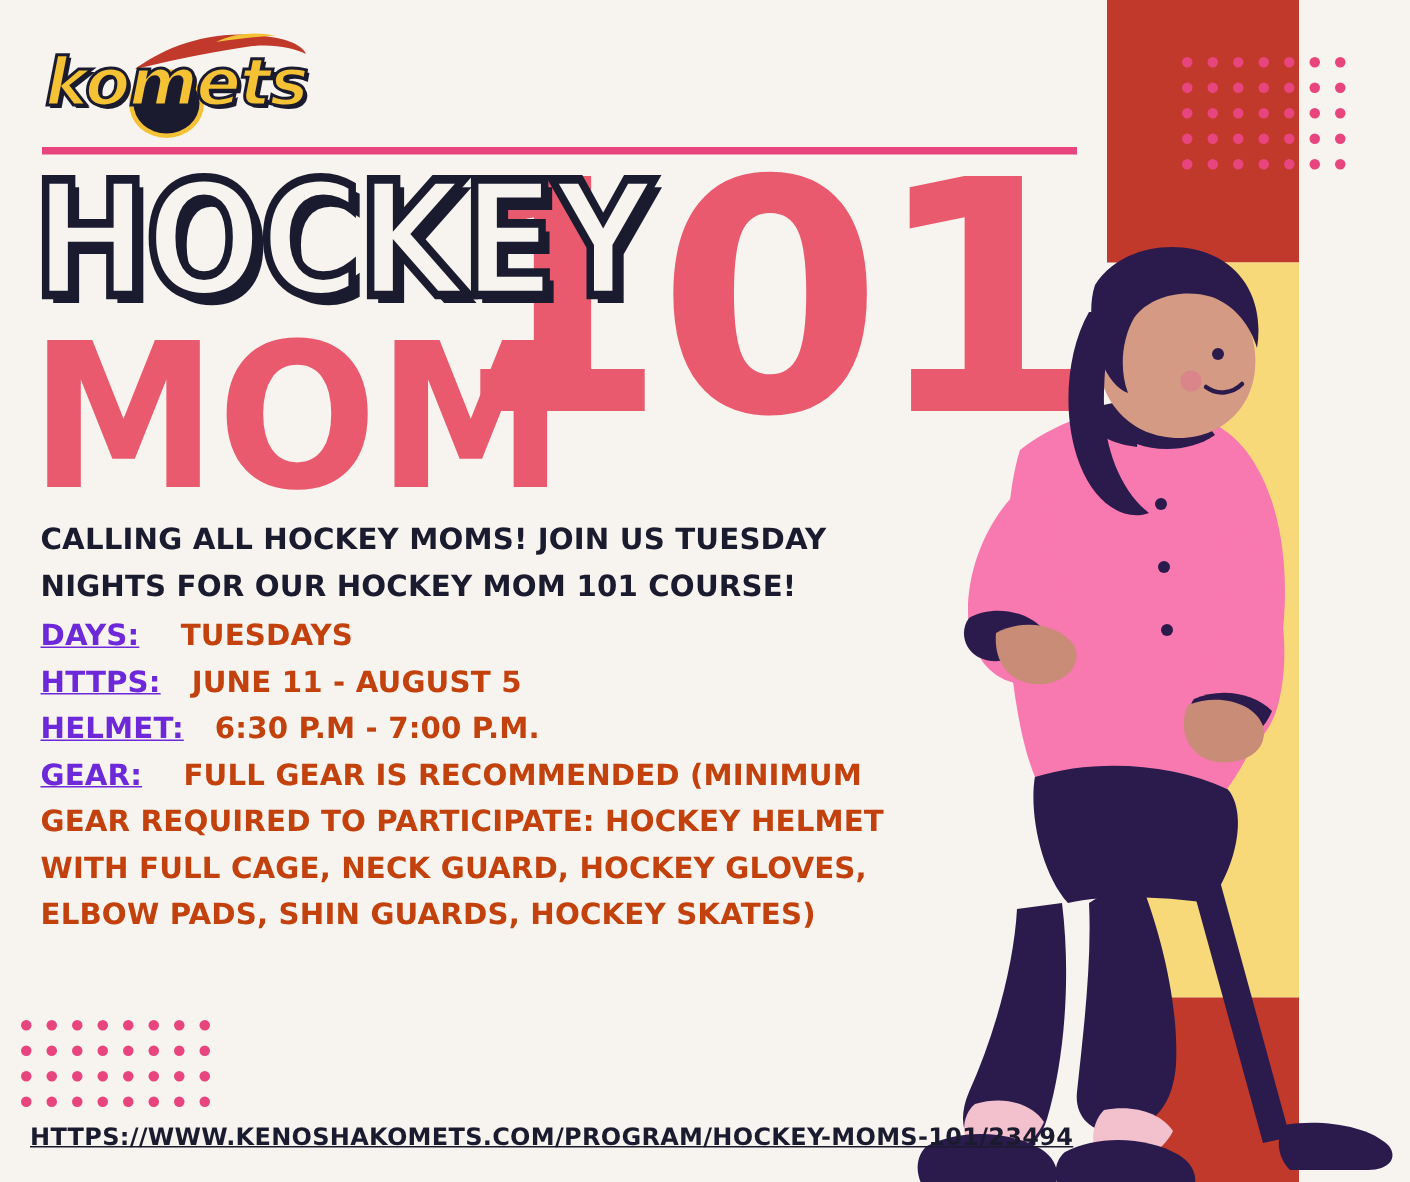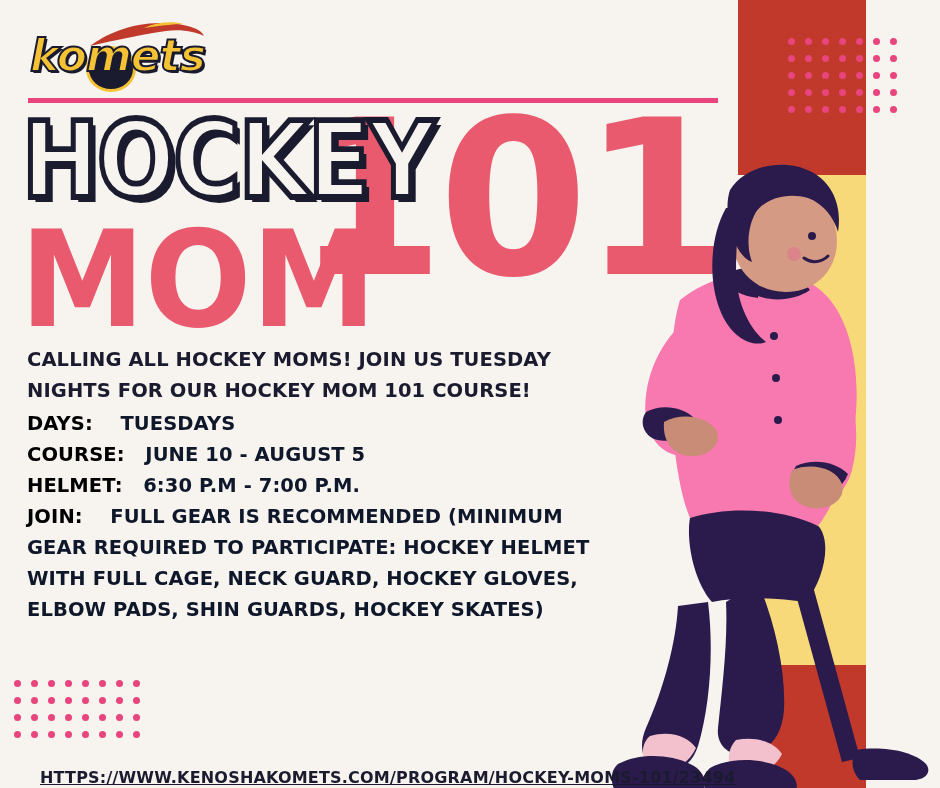--- a/index.html
+++ b/index.html
@@ -150,34 +150,33 @@
     width: 600px;
     font-family: "DejaVu Sans", sans-serif;
     font-weight: bold;
     font-size: 19.5px;
     line-height: 31px;
     color: #1b1b2f;
     letter-spacing: 0.1px;
   }
   .copy .intro { display: block; margin-bottom: 2px; }
   .row { display: block; white-space: nowrap; }
-  .lbl { color: #000000; }
-  .val { color: #0f172a; }
+  .lbl { color: #6d28d9; text-decoration: underline; }
+  .val { color: #c2410c; }
   .gear-cont { display: block; white-space: normal; }
 
   .url {
     position: absolute;
-    left: 40px; top: 748px;
+    left: 20px; top: 748px;
     font-family: "DejaVu Sans", sans-serif;
     font-weight: bold;
     font-size: 16px;
     color: #1b1b2f;
     text-decoration: underline;
     letter-spacing: 0.2px;
-    margin-top: 20px;
   }
 
   
   .illo {
     position: absolute;
     left: 560px; top: 150px;
     width: 380px; height: 638px;
   }
 </style>
 </head>
@@ -329,34 +328,34 @@
   <div class="copy">
     <span class="intro">CALLING ALL HOCKEY MOMS!  JOIN US TUESDAY NIGHTS FOR OUR HOCKEY MOM 101 COURSE!</span>
 
     <span class="row">
       <span class="lbl">DAYS:</span>
       &nbsp;&nbsp;
       <span class="val">TUESDAYS</span>
     </span>
 
     <span class="row">
-      <span class="lbl">COURSE:</span>
+      <span class="lbl">HTTPS:</span>
       &nbsp;
-      <span class="val">JUNE 10 - AUGUST 5</span>
+      <span class="val">JUNE 11 - AUGUST 5</span>
     </span>
 
     <span class="row">
       <span class="lbl">HELMET:</span>
       &nbsp;
       <span class="val">6:30 P.M - 7:00 P.M.</span>
     </span>
 
 
     <span class="gear-cont">
-      <span class="lbl">JOIN:</span>
+      <span class="lbl">GEAR:</span>
       &nbsp;&nbsp;
       <span class="val">FULL GEAR IS RECOMMENDED (MINIMUM GEAR REQUIRED TO PARTICIPATE: HOCKEY HELMET WITH FULL CAGE, NECK GUARD, HOCKEY GLOVES, ELBOW PADS, SHIN GUARDS, HOCKEY SKATES)</span>
     </span>
   </div>
 
   <a class="url" href="#">HTTPS://WWW.KENOSHAKOMETS.COM/PROGRAM/HOCKEY-MOMS-101/23494</a>
 
 </div>
 
 </body></html>

